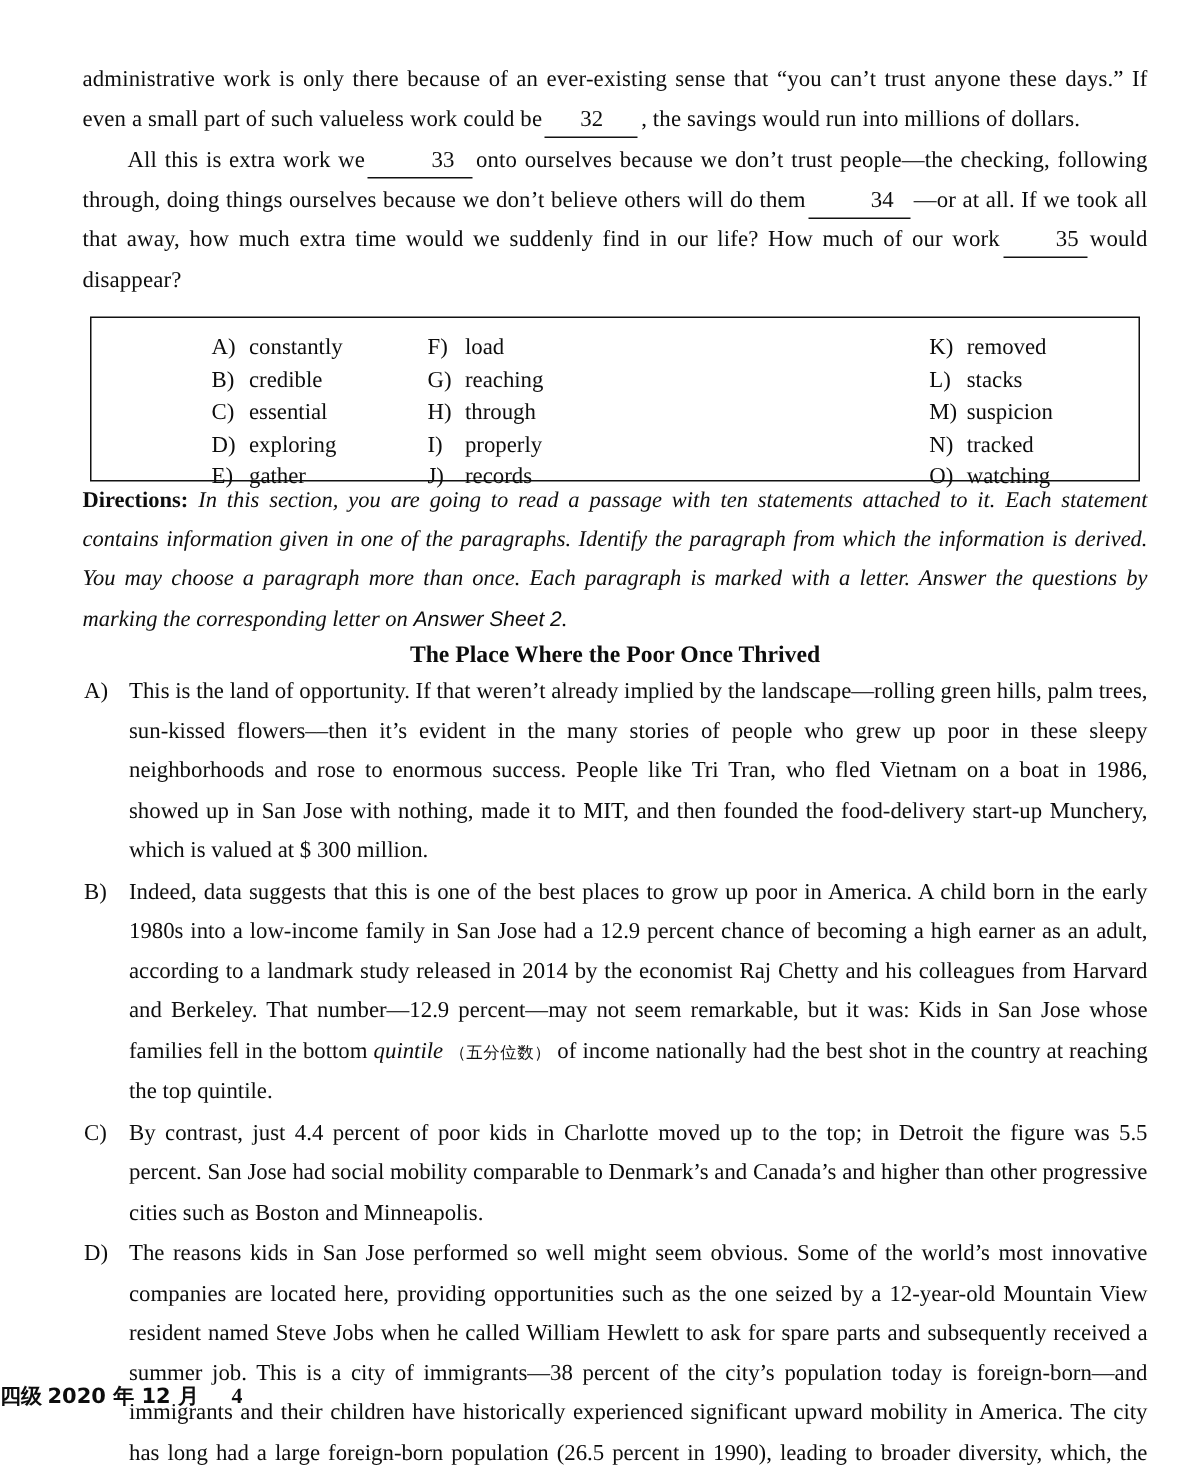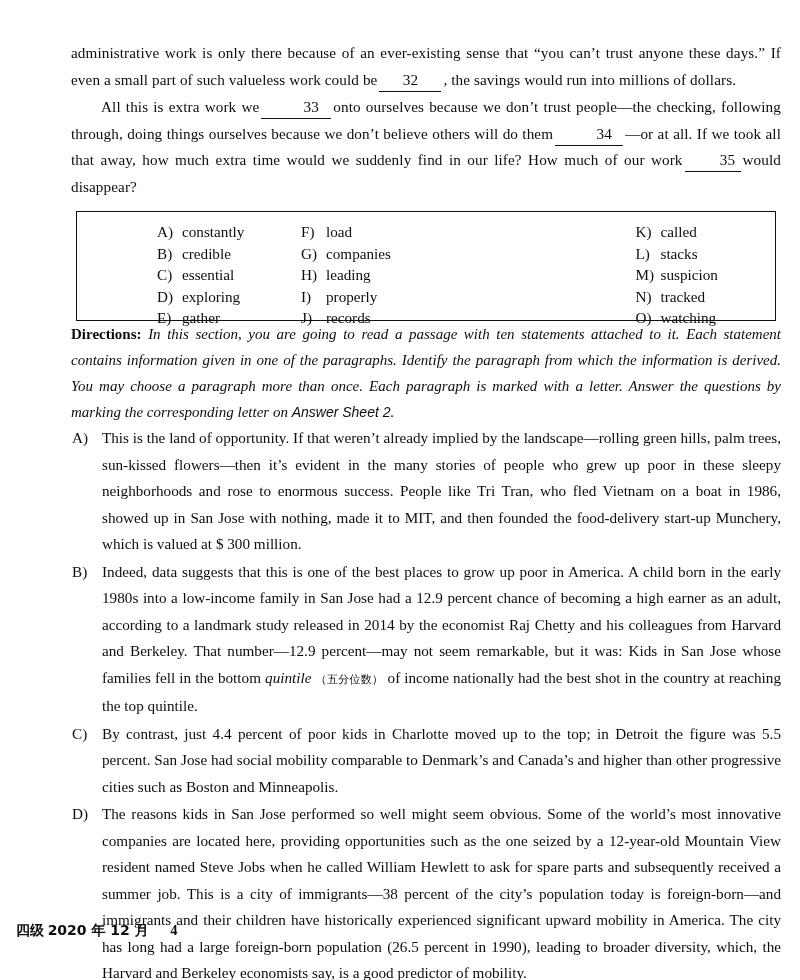--- a/index.html
+++ b/index.html
@@ -10,21 +10,21 @@
   body {
     width: 800px;
     height: 980px;
     font-family: "Liberation Serif", "DejaVu Serif", serif;
     color: #0d0d0d;
     position: relative;
     overflow: hidden;
   }
   .page {
     position: absolute;
-    left: 16px; top: 0;
+    left: 0; top: 0;
     width: 684px;
     height: 980px;
   }
   .content {
     position: absolute;
     left: 55px;
     top: 40px;
     width: 710px;
   }
 
@@ -161,47 +161,47 @@
         <div class="wb-cell c1">
             <span class="wb-letter">A)</span>
             <span class="wb-word">constantly</span>
           </div>
         <div class="wb-cell c2">
             <span class="wb-letter">F)</span>
             <span class="wb-word">load</span>
           </div>
         <div class="wb-cell c3">
             <span class="wb-letter">K)</span>
-            <span class="wb-word">called</span>
+            <span class="wb-word">removed</span>
           </div>
       </div>
 
       <div class="wb-row">
         <div class="wb-cell c1">
             <span class="wb-letter">B)</span>
             <span class="wb-word">credible</span>
           </div>
         <div class="wb-cell c2">
             <span class="wb-letter">G)</span>
-            <span class="wb-word">companies</span>
+            <span class="wb-word">reaching</span>
           </div>
         <div class="wb-cell c3">
             <span class="wb-letter">L)</span>
             <span class="wb-word">stacks</span>
           </div>
       </div>
 
       <div class="wb-row">
         <div class="wb-cell c1">
             <span class="wb-letter">C)</span>
             <span class="wb-word">essential</span>
           </div>
         <div class="wb-cell c2">
             <span class="wb-letter">H)</span>
-            <span class="wb-word">leading</span>
+            <span class="wb-word">through</span>
           </div>
         <div class="wb-cell c3">
             <span class="wb-letter">M)</span>
             <span class="wb-word">suspicion</span>
           </div>
       </div>
 
       <div class="wb-row">
         <div class="wb-cell c1">
             <span class="wb-letter">D)</span>
@@ -230,20 +230,21 @@
             <span class="wb-letter">O)</span>
             <span class="wb-word">watching</span>
           </div>
       </div>
 
     </div>
 
 
     <p class="directions"><span class="dir-label">Directions:</span> <span>In this section, you are going to read a passage with ten statements attached to it. Each statement contains information given in one of the paragraphs. Identify the paragraph from which the information is derived. You may choose a paragraph more than once. Each paragraph is marked with a letter. Answer the questions by marking the corresponding letter on </span><span class="answer-sheet">Answer Sheet 2</span><span>.</span></p>
 
+    <div class="passage-title">The Place Where the Poor Once Thrived</div>
 
     <div class="para">
       <span class="para-label">A)</span>
       <span>This is the land of opportunity. If that weren’t already implied by the landscape—rolling green hills, palm trees, sun-kissed flowers––then it’s evident in the many stories of people who grew up poor in these sleepy neighborhoods and rose to enormous success. People like Tri Tran, who fled Vietnam on a boat in 1986, showed up in San Jose with nothing, made it to MIT, and then founded the food-delivery start-up Munchery, which is valued at $ 300 million.</span>
     </div>
 
     <div class="para">
       <span class="para-label">B)</span><span>Indeed, data suggests that this is one of the best places to grow up poor in America. A child born in the early 1980s into a low-income family in San Jose had a 12.9 percent chance of becoming a high earner as an adult, according to a landmark study released in 2014 by the economist Raj Chetty and his colleagues from Harvard and Berkeley. That number—12.9 percent—may not seem remarkable, but it was: Kids in San Jose whose families fell in the bottom </span><em>quintile</em> <span class="cn">（五分位数）</span><span> of income nationally had the best shot in the country at reaching the top quintile.</span>
     </div>
 

